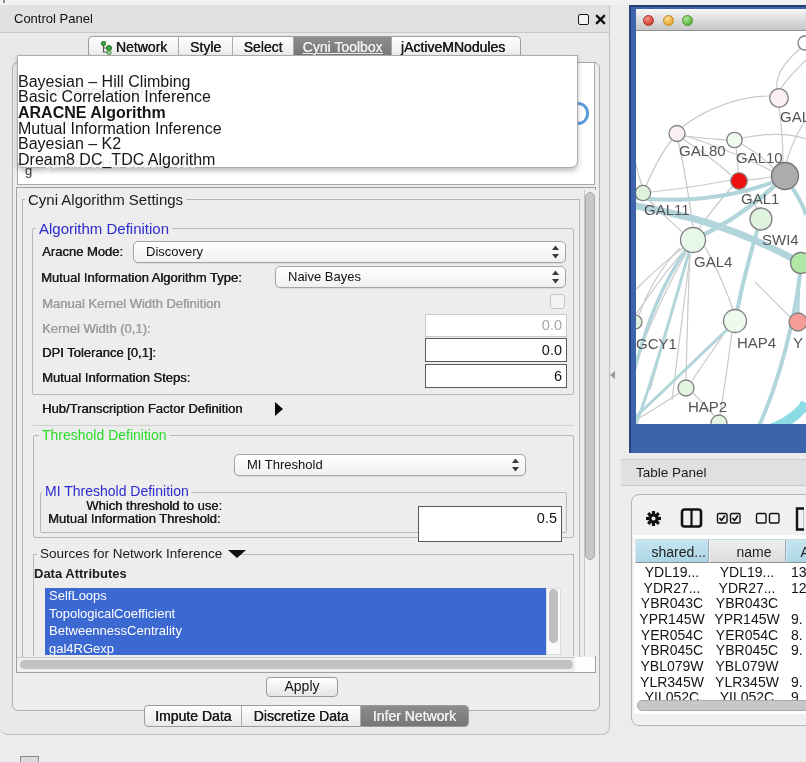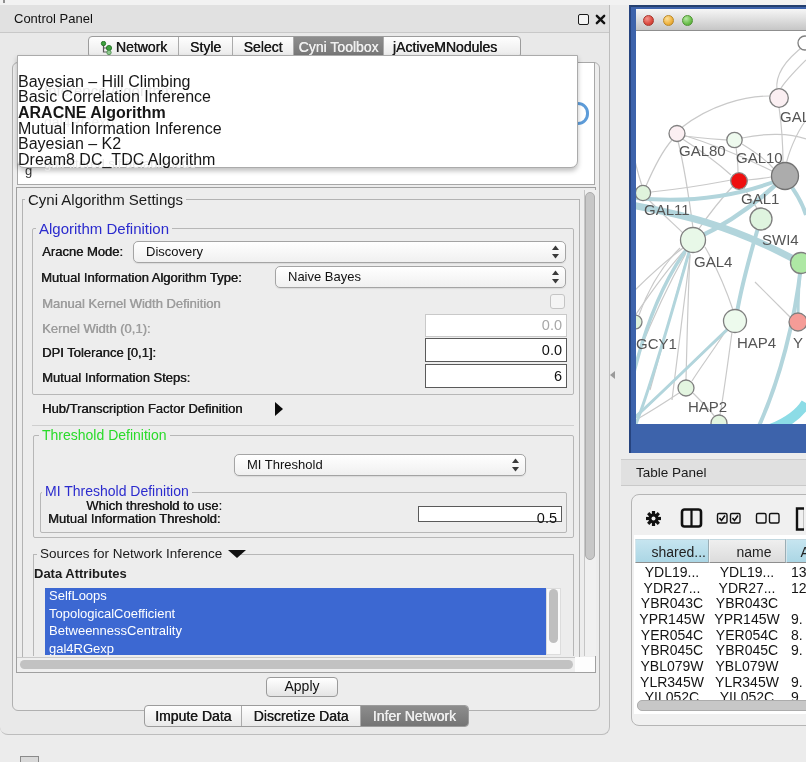--- a/index.html
+++ b/index.html
@@ -86,21 +86,21 @@
 
   <div class="tabstrip" style="left:88px; top:31px; width:433px;">
     <div class="tseg" style="width:90px;"><svg width="13" height="14" style="vertical-align:-3px;margin-right:3px" viewBox="0 0 13 14">
           <path d="M3.5 3 v8 h5 M3.5 7 h5" stroke="#5A5A5A" stroke-width="1.2" fill="none"></path>
           <circle cx="3.5" cy="2.5" r="2.2" fill="#3EA23E" stroke="#1C6A1C" stroke-width="0.8"></circle>
           <circle cx="9" cy="7" r="2.6" fill="#3EA23E" stroke="#1C6A1C" stroke-width="0.8"></circle>
           <circle cx="9" cy="11.5" r="2.2" fill="#8FC98F" stroke="#4A8A4A" stroke-width="0.8"></circle>
         </svg>Network</div>
     <div class="tseg" style="width:54px;">Style</div>
     <div class="tseg" style="width:61px;">Select</div>
-    <div class="tseg sel" style="width:90px;">Cyni Toolbox</div>
+    <div class="tseg sel" style="width:98px;text-decoration:underline;">Cyni Toolbox</div>
     <div class="tseg" style="width:122px;">jActiveMNodules</div>
   </div>
   <div id="inner"></div>
 
   <div class="abs" style="left:17px;top:57px;width:578px;height:123px;background:#FFF;border:1px solid #A8A8A8;"></div>
   <div class="abs" style="left:500px;top:97px;width:89px;height:23px;border:3px solid #5D9CD9;border-radius:11px;background:#FFF;"></div>
   <div class="abs" style="left:25px;top:158px;font-size:13px;color:#333;">g</div>
 
   <div class="abs" style="left:16px;top:182px;width:580px;height:486px;border:1px solid #A0A0A0;background:#EDEDED;"></div>
 
@@ -144,21 +144,21 @@
   <div class="combo" style="left:234px;top:449px;width:292px;">MI Threshold
     <svg class="ar" viewBox="0 0 9 16">
         <path d="M4.5 1.5 L8 6 H1 Z" fill="#3A3A3A"></path>
         <path d="M4.5 14.5 L1 10 H8 Z" fill="#3A3A3A"></path>
       </svg>
   </div>
 
   <div class="grp" style="left:40px;top:487px;width:527px;height:41px;"></div>
   <div class="glabel" style="left:42px;top:479px;color:#2B2BCE;">MI Threshold Definition</div>
   <div class="lbl" style="left:48px;top:504px;">Mutual Information Threshold:</div>
-  <div class="fld" style="left:418px;top:501px;width:144px;height:16px;border:1px solid #5A5A5A;line-height:22px;">0.5</div>
+  <div class="fld" style="left:418px;top:501px;width:144px;height:36px;border:1px solid #5A5A5A;line-height:22px;">0.5</div>
 
   <div class="abs" style="left:33px;top:549px;width:541px;height:102px;border:1px solid #B7B7B7;border-bottom:none;"></div>
   <div class="glabel" style="left:37px;top:542px;font-size:13.5px;line-height:13.5px;">Sources for Network Inference &nbsp;&nbsp;&nbsp;</div>
   <div class="abs" style="left:228px;top:545px;width:0;height:0;border-top:8px solid #111;border-left:9px solid transparent;border-right:9px solid transparent;z-index:3;"></div>
   <div class="lbl" style="left:34px;top:559px;font-weight:bold;text-shadow:none;">Data Attributes</div>
 
   <div class="abs" style="left:45px;top:583px;width:501px;height:67px;background:#3C68D2;color:#FFF;font-size:13px;overflow:hidden;">
     <div style="padding:0 0 0 4px;line-height:17.6px;margin-top:-1px;">SelfLoops<br>TopologicalCoefficient<br>BetweennessCentrality<br>gal4RGexp</div>
   </div>
   <div class="sbtrack" style="left:546px;top:583px;width:15px;height:67px;border:1px solid #DDDDDD;background:#FAFAFA;"></div>

